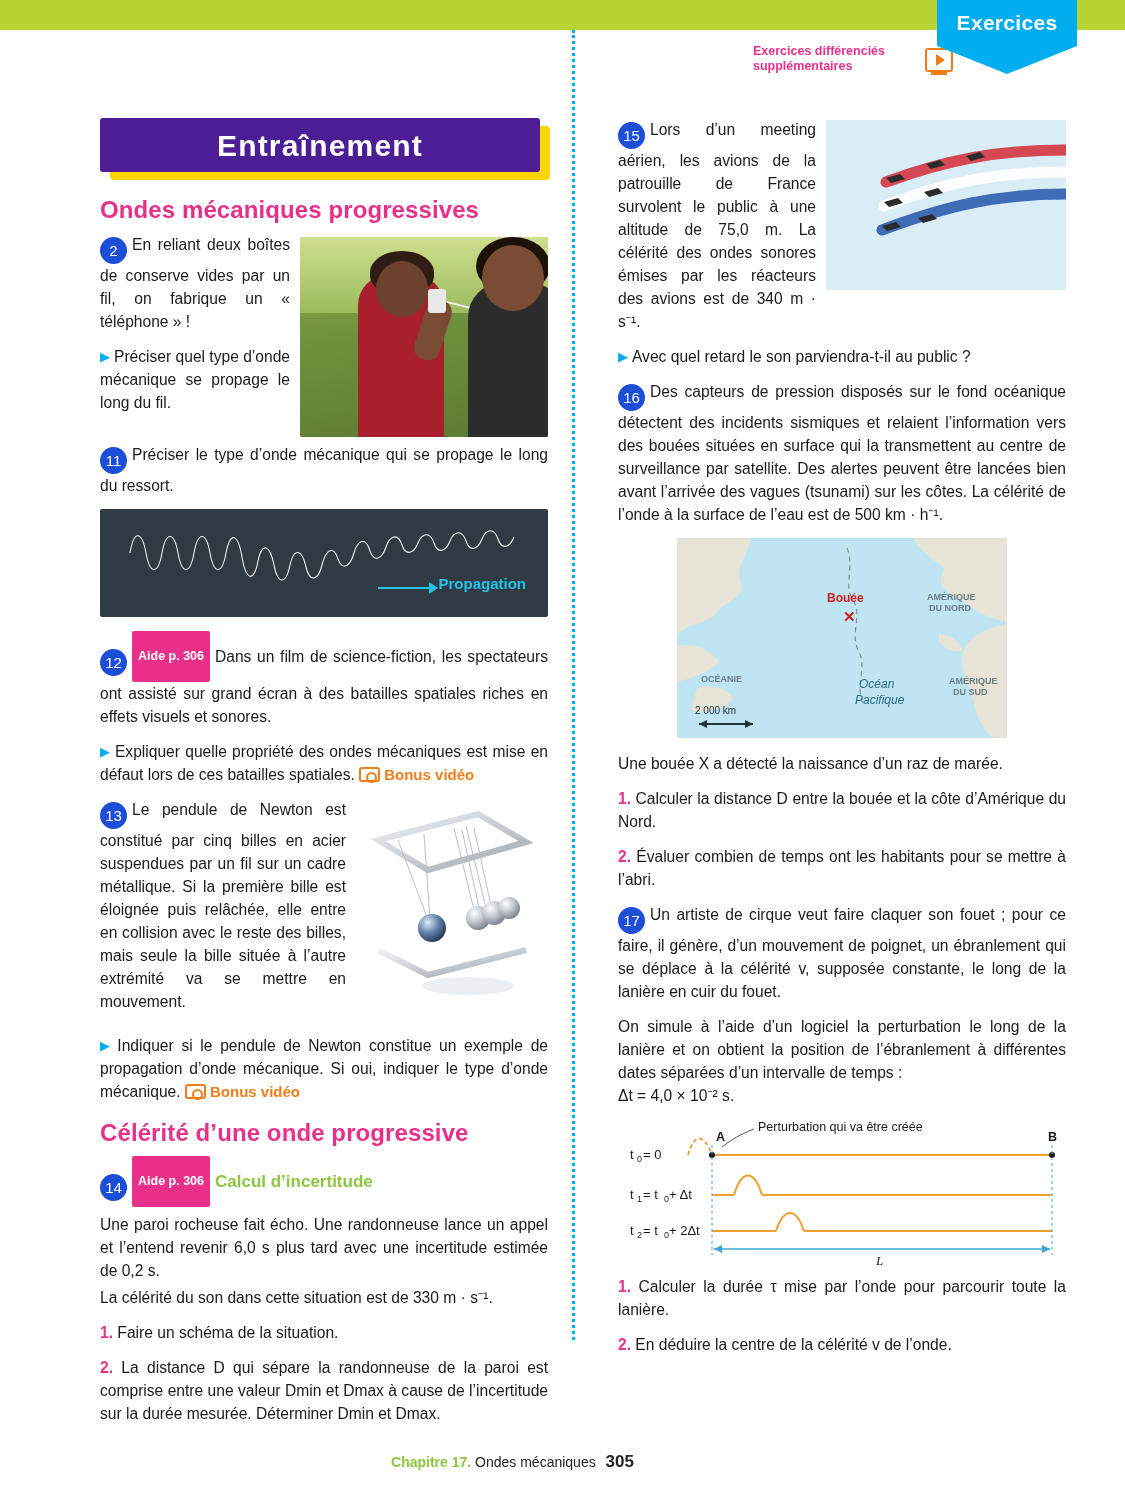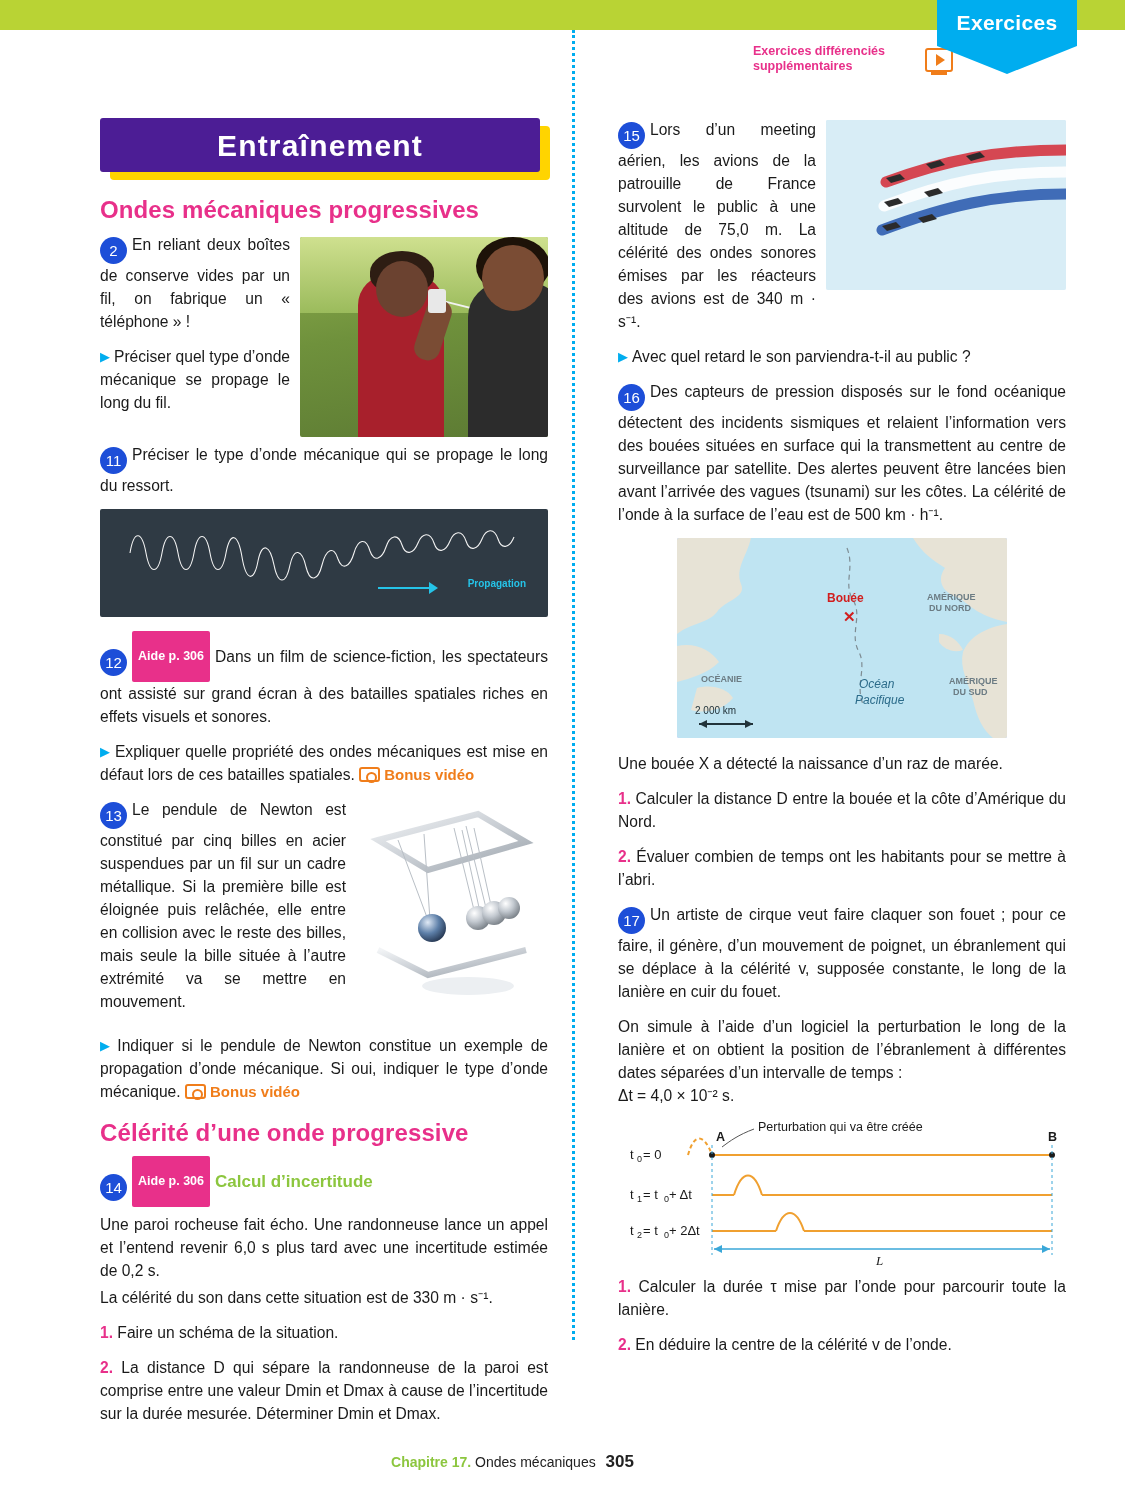--- a/index.html
+++ b/index.html
@@ -137,21 +137,21 @@
     position:absolute;right:4px;top:8px;width:62px;height:66px;border-radius:50%;background:#7a4c34;
   }
   .img-kids .ghair{
     position:absolute;right:-2px;top:0px;width:74px;height:58px;border-radius:50%;background:#1d1208;
   }
 
   .img-spring{
     width:448px;height:108px;background:#2f3a44;border-radius:2px;margin:6px 0 14px 0;position:relative;overflow:hidden;
   }
   .img-spring .prop{
-    position:absolute;right:22px;bottom:22px;color:#25c3e8;font-weight:bold;font-size:10px;
+    position:absolute;right:22px;bottom:22px;color:#25c3e8;font-weight:bold;font-size:15px;
   }
   .img-spring .arrowline{
     position:absolute;right:118px;bottom:28px;width:52px;height:2px;background:#25c3e8;
   }
   .img-spring .arrowhead{
     position:absolute;right:110px;bottom:23px;width:0;height:0;border-left:9px solid #25c3e8;border-top:6px solid transparent;border-bottom:6px solid transparent;
   }
 
   .img-pendule{
     float:right;width:190px;height:230px;margin:2px 0 4px 12px;

